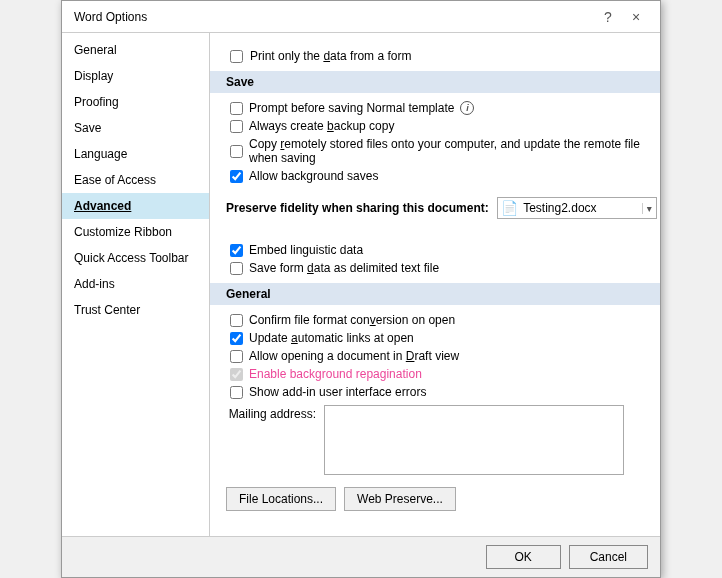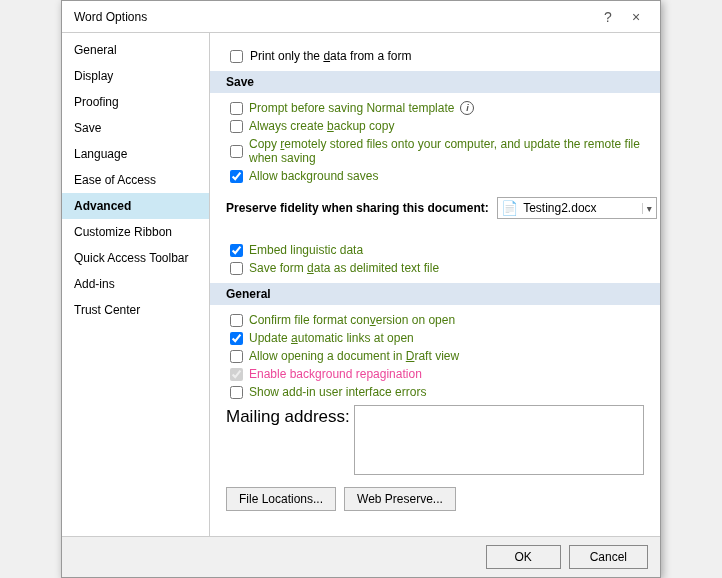--- a/index.html
+++ b/index.html
@@ -69,20 +69,21 @@
     .sidebar-item {
       padding: 6px 12px;
       cursor: pointer;
       font-size: 12px;
       color: #000;
       white-space: nowrap;
     }
     .sidebar-item.active {
       background: #cce8f4;
       font-weight: 600;
+      text-decoration: underline;
     }
 
     .main-area {
       flex: 1;
       display: flex;
       flex-direction: column;
       overflow: hidden;
     }
 
     .main-scroll {
@@ -115,21 +116,21 @@
 
     .checkbox-row input[type="checkbox"] {
       width: 13px;
       height: 13px;
       margin: 0;
       cursor: pointer;
     }
 
     .checkbox-row label {
       font-size: 12px;
-      color: #4d7c0f;
+      color: #000000;
       cursor: pointer;
     }
 
     .checkbox-row label.disabled {
       color: #ec4899;
     }
 
     .preserve-fidelity-row {
       display: flex;
       align-items: center;
@@ -171,21 +172,21 @@
     }
 
     .mailing-row {
       display: flex;
       align-items: flex-start;
       gap: 8px;
       margin: 6px 0;
     }
 
     .mailing-label {
-      font-size: 17px;
+      font-size: 12px;
       white-space: nowrap;
       padding-top: 2px;
       min-width: 90px;
       text-align: right;
     }
 
     .mailing-textarea {
       width: 300px;
       height: 70px;
       border: 1px solid #aaa;

